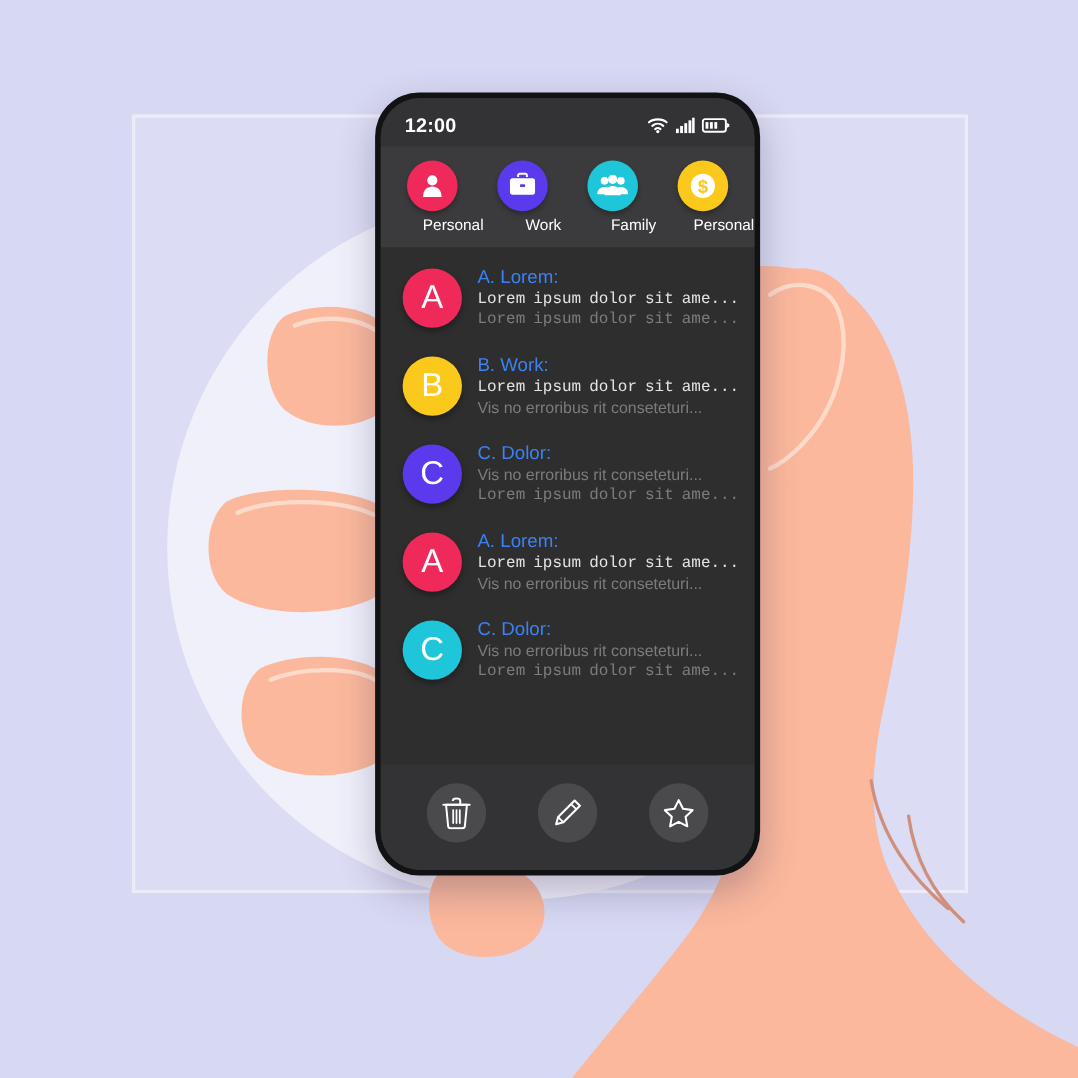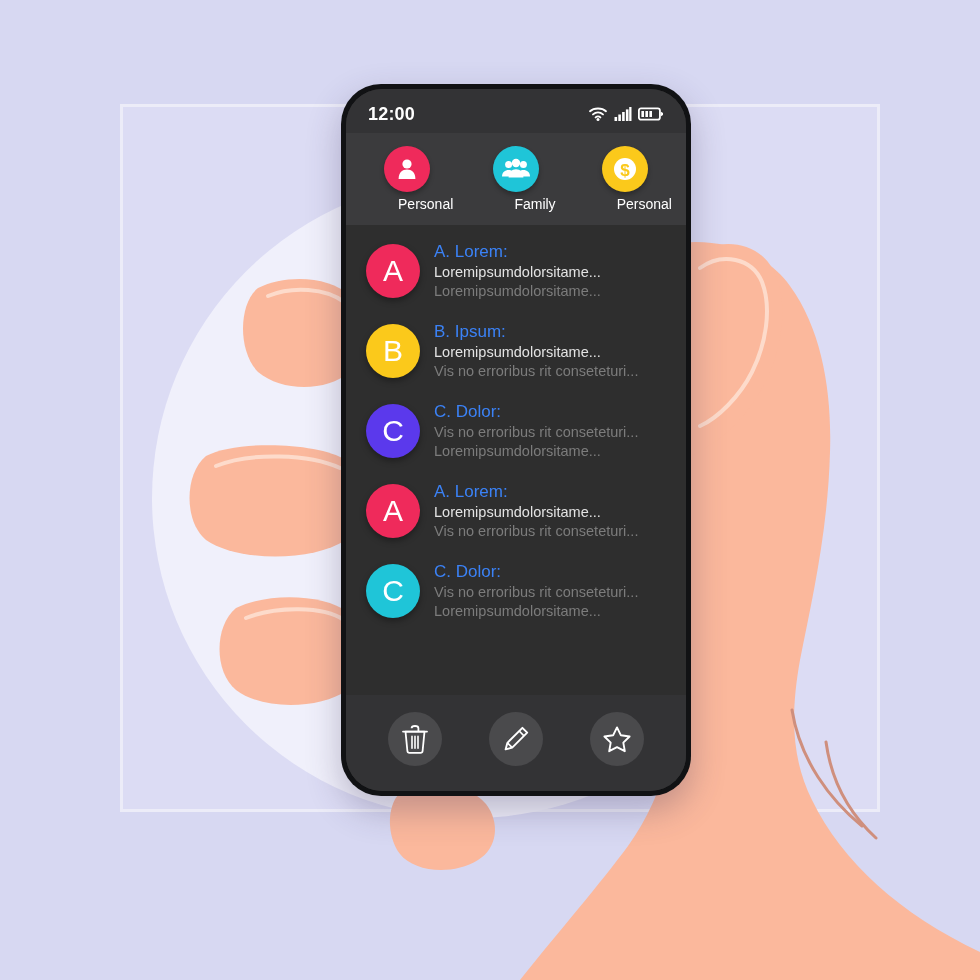--- a/index.html
+++ b/index.html
@@ -110,21 +110,21 @@
     flex: 0 0 54px;
     display: flex; align-items: center; justify-content: center;
     color: #fff; font-size: 30px; font-weight: 300;
     box-shadow: 0 3px 6px rgba(0,0,0,0.34);
   }
   .mail-text { flex: 1 1 auto; min-width: 0; }
   .mail-sender { color: #3b82f6; font-size: 17px; line-height: 1.28; }
   .mail-line { font-size: 14.5px; line-height: 1.30; white-space: nowrap; overflow: hidden; text-align: justify; }
   .mail-line.bright { color: #e3e3e3; }
   .mail-line.dim    { color: #7c7c7c; }
-  .spread { display: flex; justify-content: flex-start; }
+  .spread { display: flex; justify-content: space-between; font-family: Liberation Mono, monospace; }
 
   
   #actions {
     flex: 0 0 auto;
     height: 96px;
     background: #333335;
     display: flex; align-items: center; justify-content: space-around;
     padding: 0 18px 8px 18px;
   }
   .action-btn {
@@ -241,20 +241,30 @@
         <div class="cat">
           <span class="cat-circle" style="background:#ef2a5b">
             <svg width="26" height="26" viewBox="0 0 26 26">
               <circle cx="13" cy="8" r="4.6" fill="#fff"></circle>
               <path d="M4.6 23 C4.6 16.6 8.4 13.6 13 13.6 C17.6 13.6 21.4 16.6 21.4 23 Z" fill="#fff"></path>
             </svg>
           </span>
           <span class="cat-label">Personal</span>
         </div>
 
+        <div class="cat">
+          <span class="cat-circle" style="background:#5b39ec">
+            <svg width="28" height="26" viewBox="0 0 28 26">
+              <path d="M10 5 L10 3.4 C10 2.5 10.7 2 11.5 2 L16.5 2 C17.3 2 18 2.5 18 3.4 L18 5" fill="none" stroke="#fff" stroke-width="1.8"></path>
+              <rect x="2.6" y="6" width="22.8" height="15" rx="2.4" fill="#fff"></rect>
+              <rect x="11.6" y="11.6" width="4.8" height="2.4" rx="1" fill="#5b39ec"></rect>
+            </svg>
+          </span>
+          <span class="cat-label">Work</span>
+        </div>
 
         <div class="cat">
           <span class="cat-circle" style="background:#1fc5d8">
             <svg width="30" height="26" viewBox="0 0 30 26">
               <circle cx="7.6" cy="8.4" r="3.5" fill="#fff"></circle>
               <circle cx="22.4" cy="8.4" r="3.5" fill="#fff"></circle>
               <circle cx="15" cy="7" r="4.2" fill="#fff"></circle>
               <path d="M1 20.6 C1 16.2 4 14 7.6 14 C11.2 14 14.2 16.2 14.2 20.6 Z" fill="#fff"></path>
               <path d="M15.8 20.6 C15.8 16.2 18.8 14 22.4 14 C26 14 29 16.2 29 20.6 Z" fill="#fff"></path>
               <path d="M7.6 21.4 C7.6 16.2 10.8 13.2 15 13.2 C19.2 13.2 22.4 16.2 22.4 21.4 Z" fill="#fff"></path>
@@ -298,21 +308,21 @@
               <span>ame...</span>
             </div>
           </span>
         </div>
 
         <div class="mail-row">
           <span class="avatar" style="background:#fbc91b">
             <span>B</span>
           </span>
           <span class="mail-text">
-            <div class="mail-sender">B. Ipsum:</div>
+            <div class="mail-sender">B. Work:</div>
             <div class="mail-line bright spread">
               <span>Lorem</span>
               <span>ipsum</span>
               <span>dolor</span>
               <span>sit</span>
               <span>ame...</span>
             </div>
             <div class="mail-line dim">Vis no erroribus rit conseteturi...</div>
           </span>
         </div>

